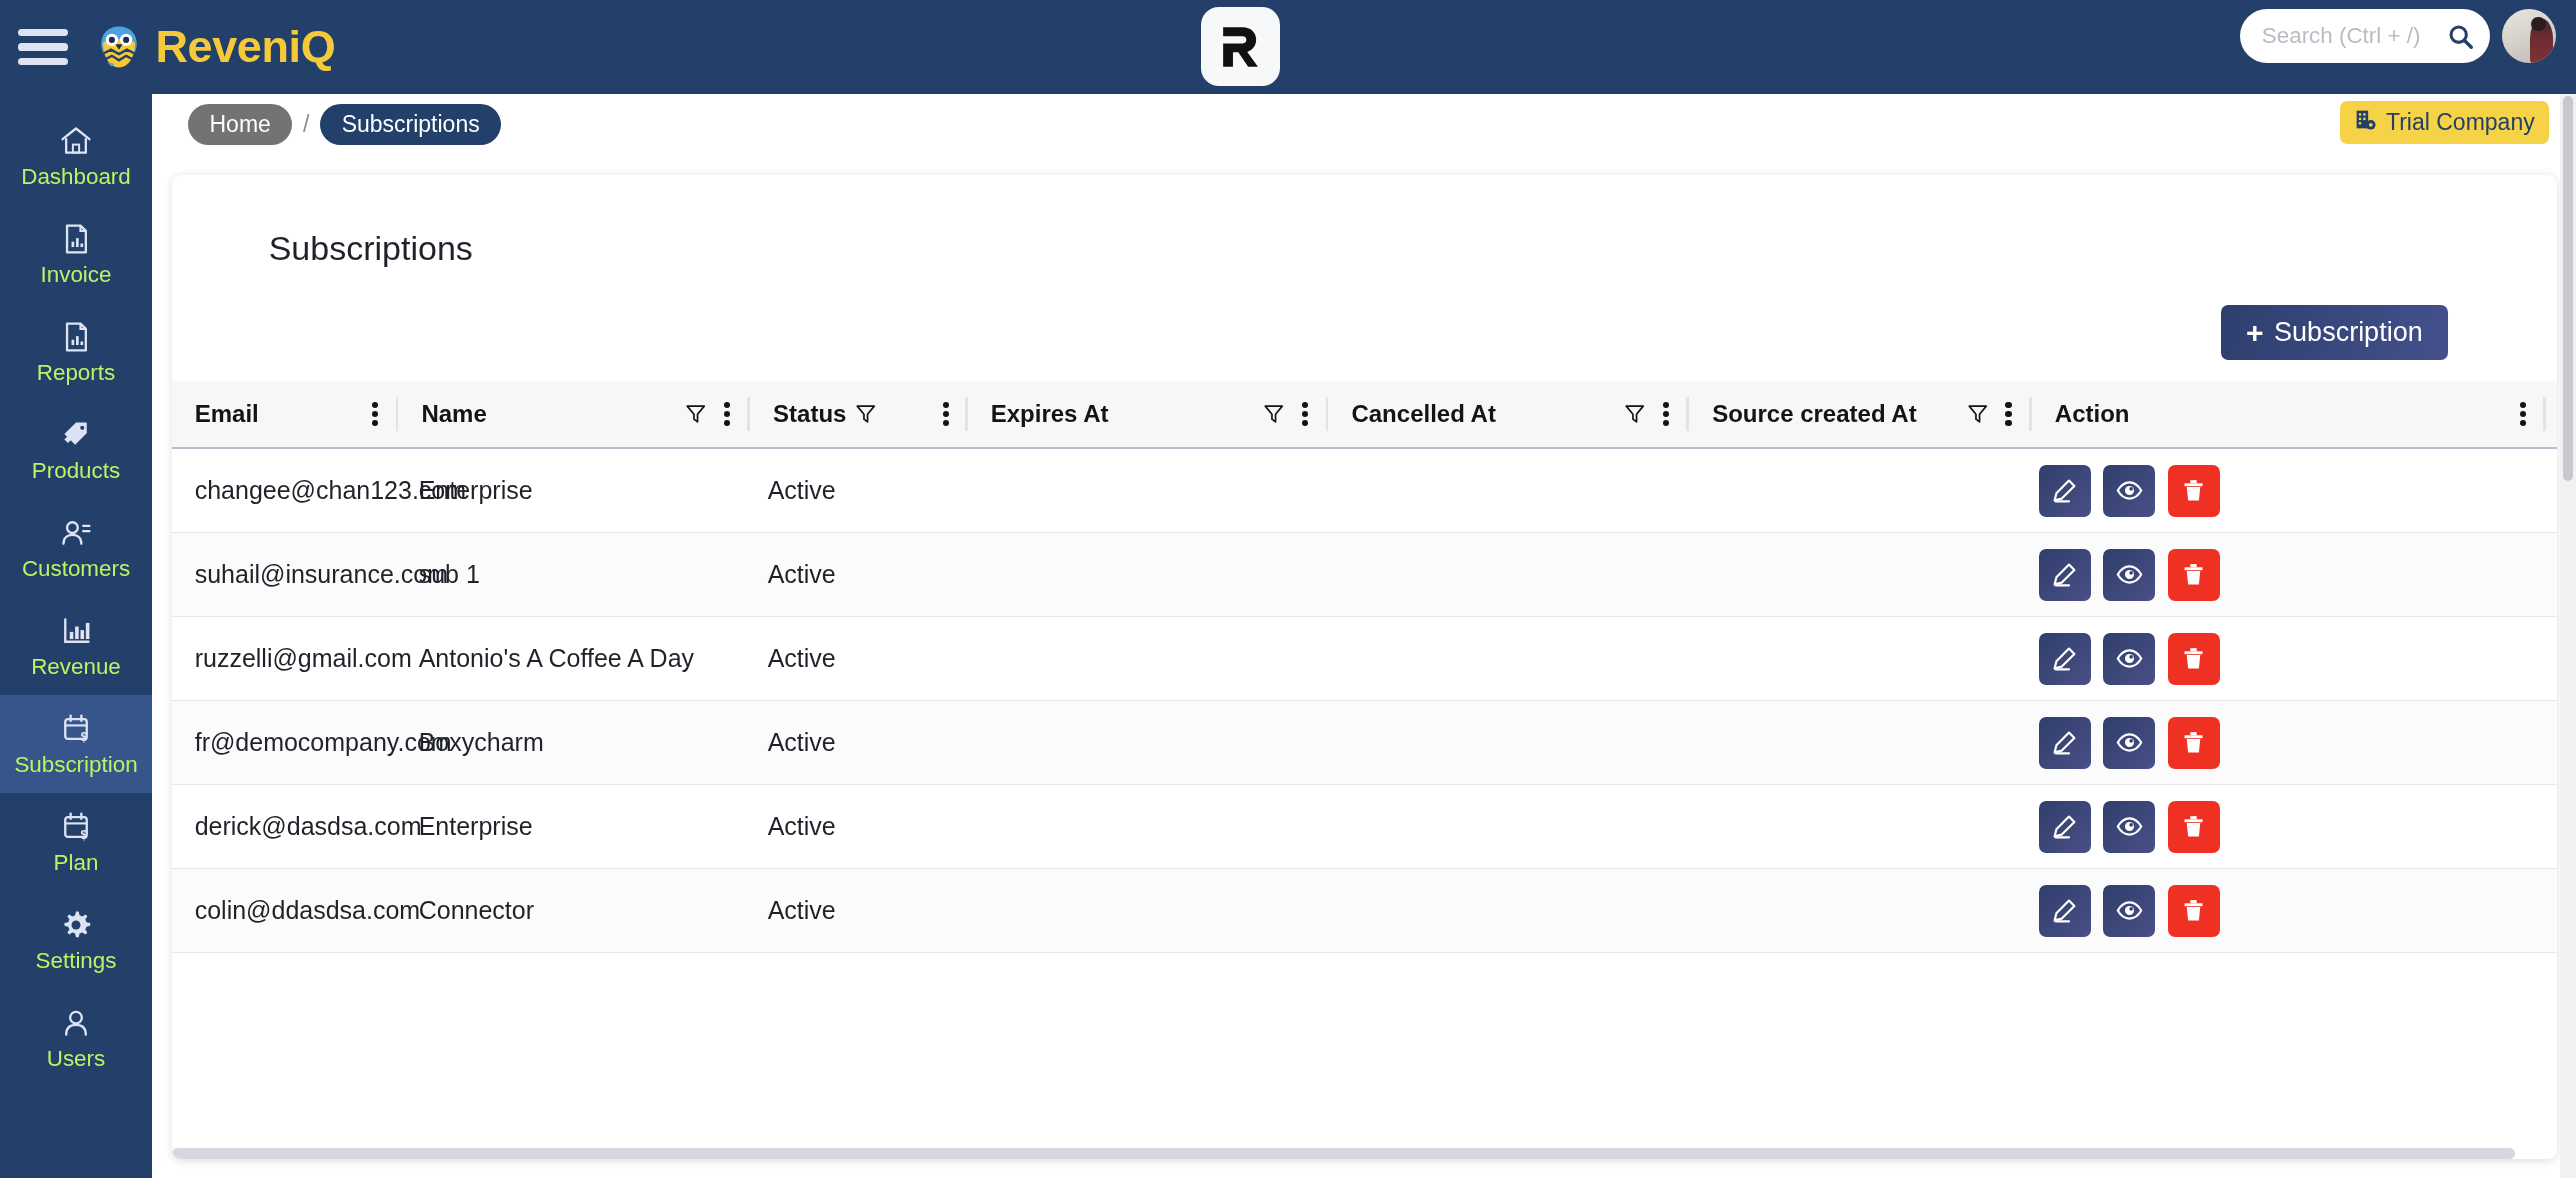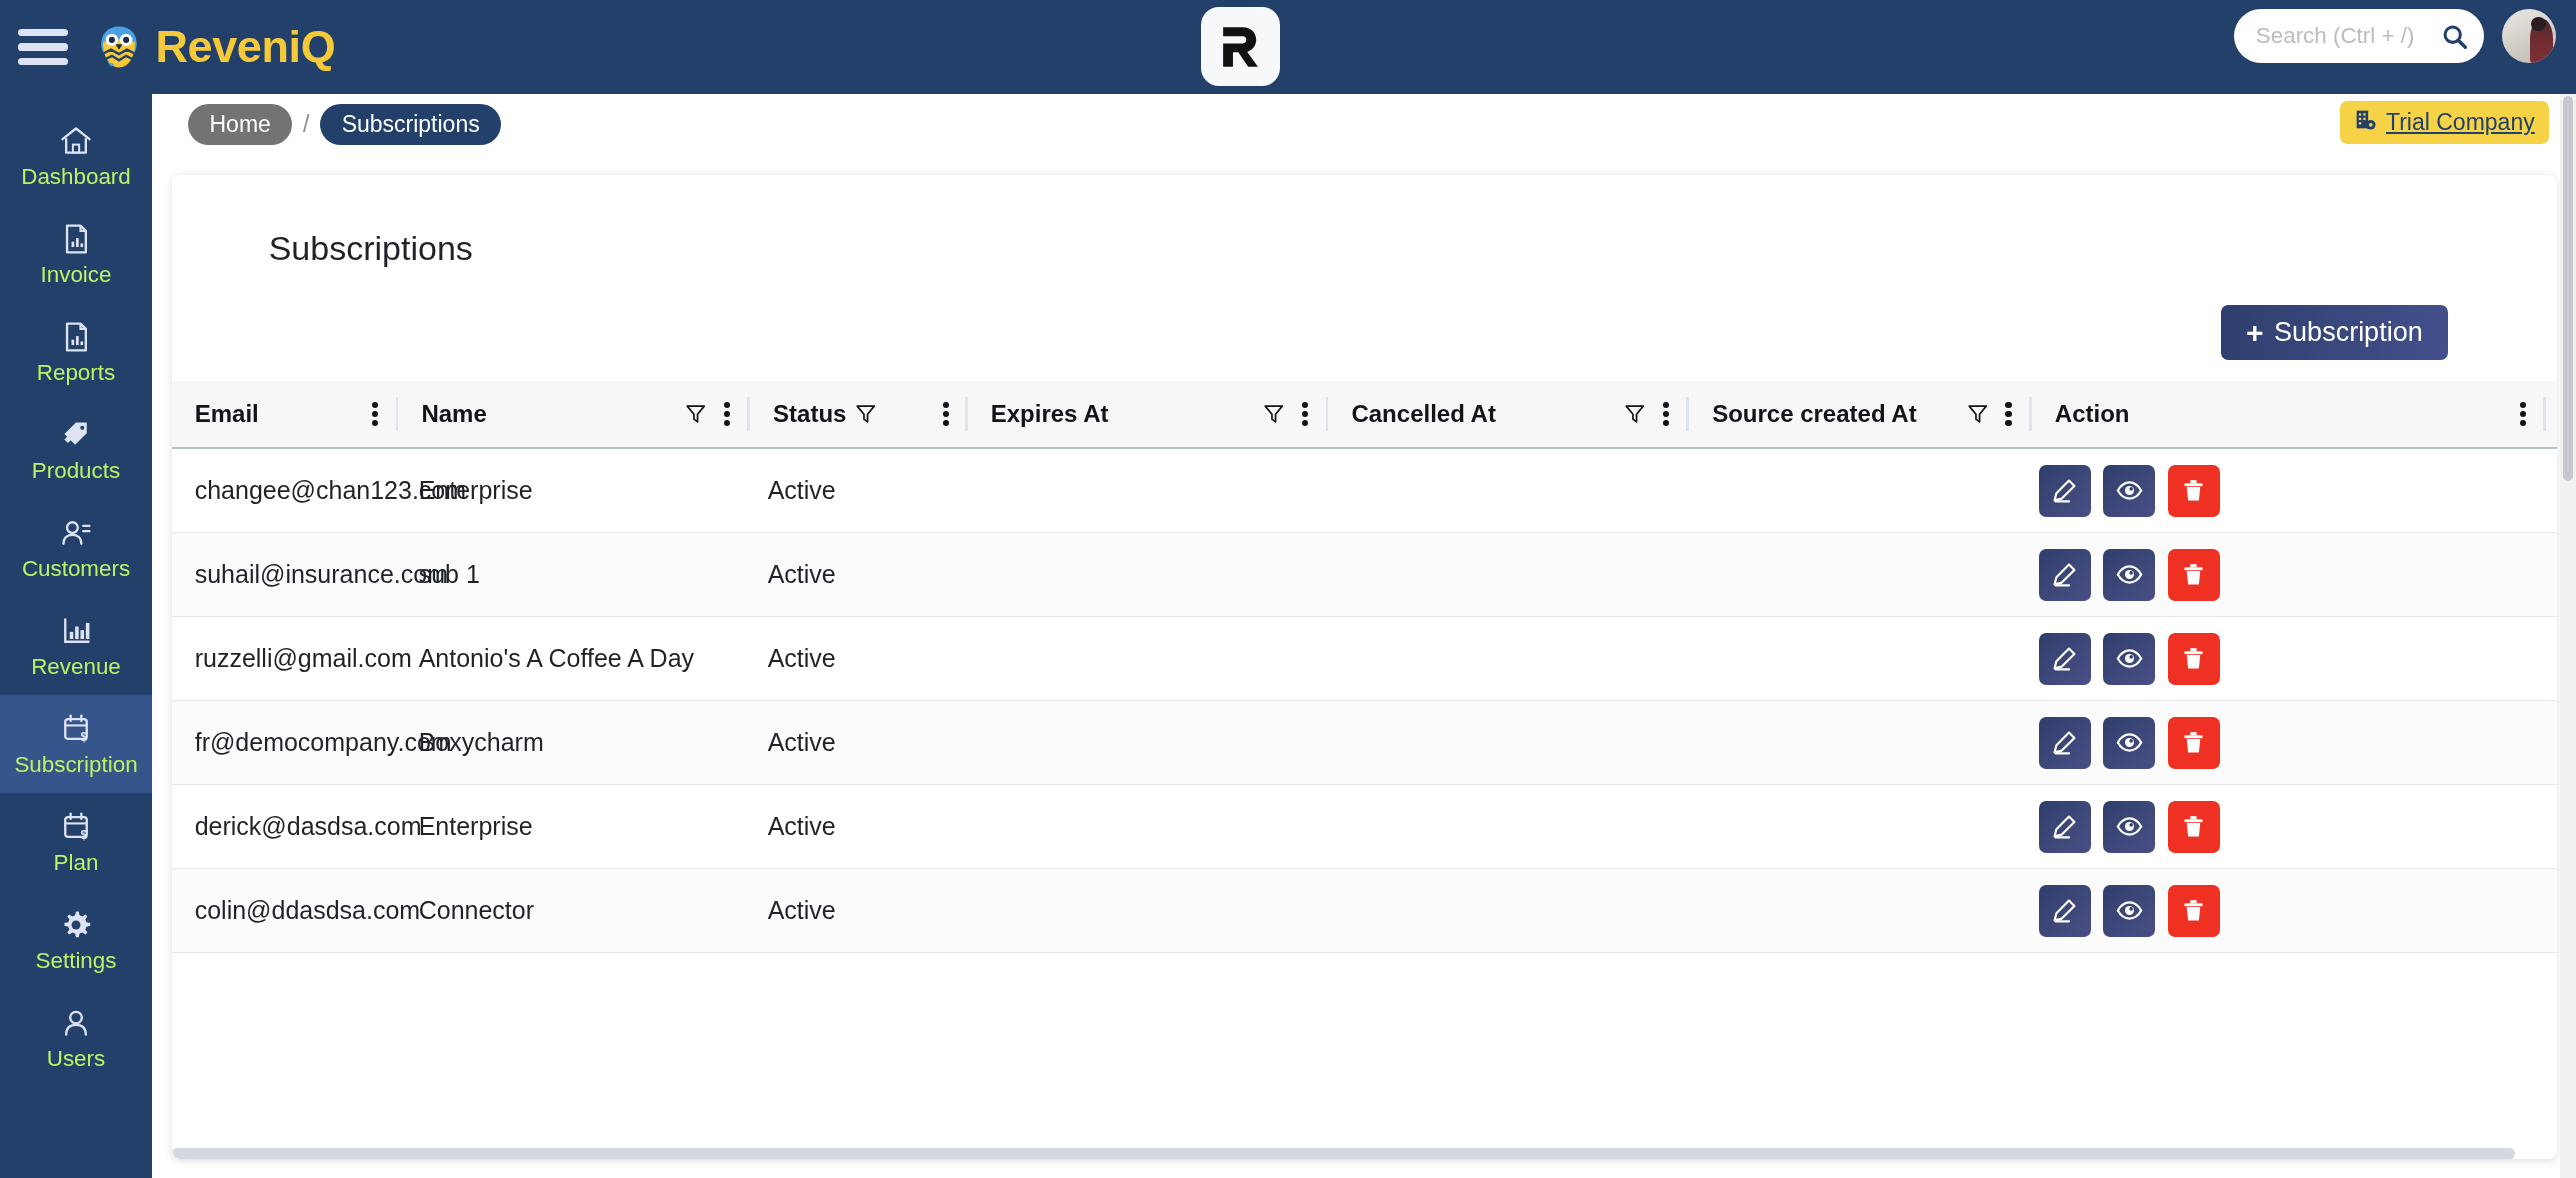--- a/index.html
+++ b/index.html
@@ -36,21 +36,21 @@
   }
   .center-logo {
     position: absolute; left: 1201px; top: 7.2px;
     width: 79px; height: 79px; border-radius: 18px;
     background: #f7f8fa;
     display: flex; align-items: center; justify-content: center;
   }
   .center-logo svg { width: 50px; height: 50px; }
   .topbar-right {
     position: absolute; right: 19.7px; top: 0; height: 72px;
-    display: flex; align-items: center; gap: 18px;
+    display: flex; align-items: center; gap: 12px;
   }
   .searchbox {
     width: 250px; height: 54px; background: #ffffff;
     border-radius: 27px; display: flex; align-items: center;
     padding: 0 16px 0 21.5px; gap: 5.4px;
   }
   .searchbox input {
     border: none; outline: none; flex: 1;
     font-size: 22.4px; color: #3a3a3a;
     font-family: "Liberation Sans", sans-serif;
@@ -120,21 +120,20 @@
   .crumb-sep {
     margin: 0 10.7px; font-size: 23px; color: #8d8d8d;
   }
   .trial-badge {
     position: absolute; right: 27px; top: 7.2px;
     background: #f6d247; border-radius: 7.2px;
     height: 43px; padding: 0 14.3px;
     display: flex; align-items: center; gap: 9px;
     font-size: 23px; color: #23406b; font-weight: 500;
     cursor: pointer;
-    text-decoration: underline;
   }
   .trial-badge svg { width: 23px; height: 23px; }
 
   
   .card {
     position: absolute; left: 19.7px; top: 81px;
     width: 2385px; height: 984px;
     background: #ffffff;
     border-radius: 9px;
     box-shadow: 0 1.8px 9px rgba(0,0,0,0.13);

